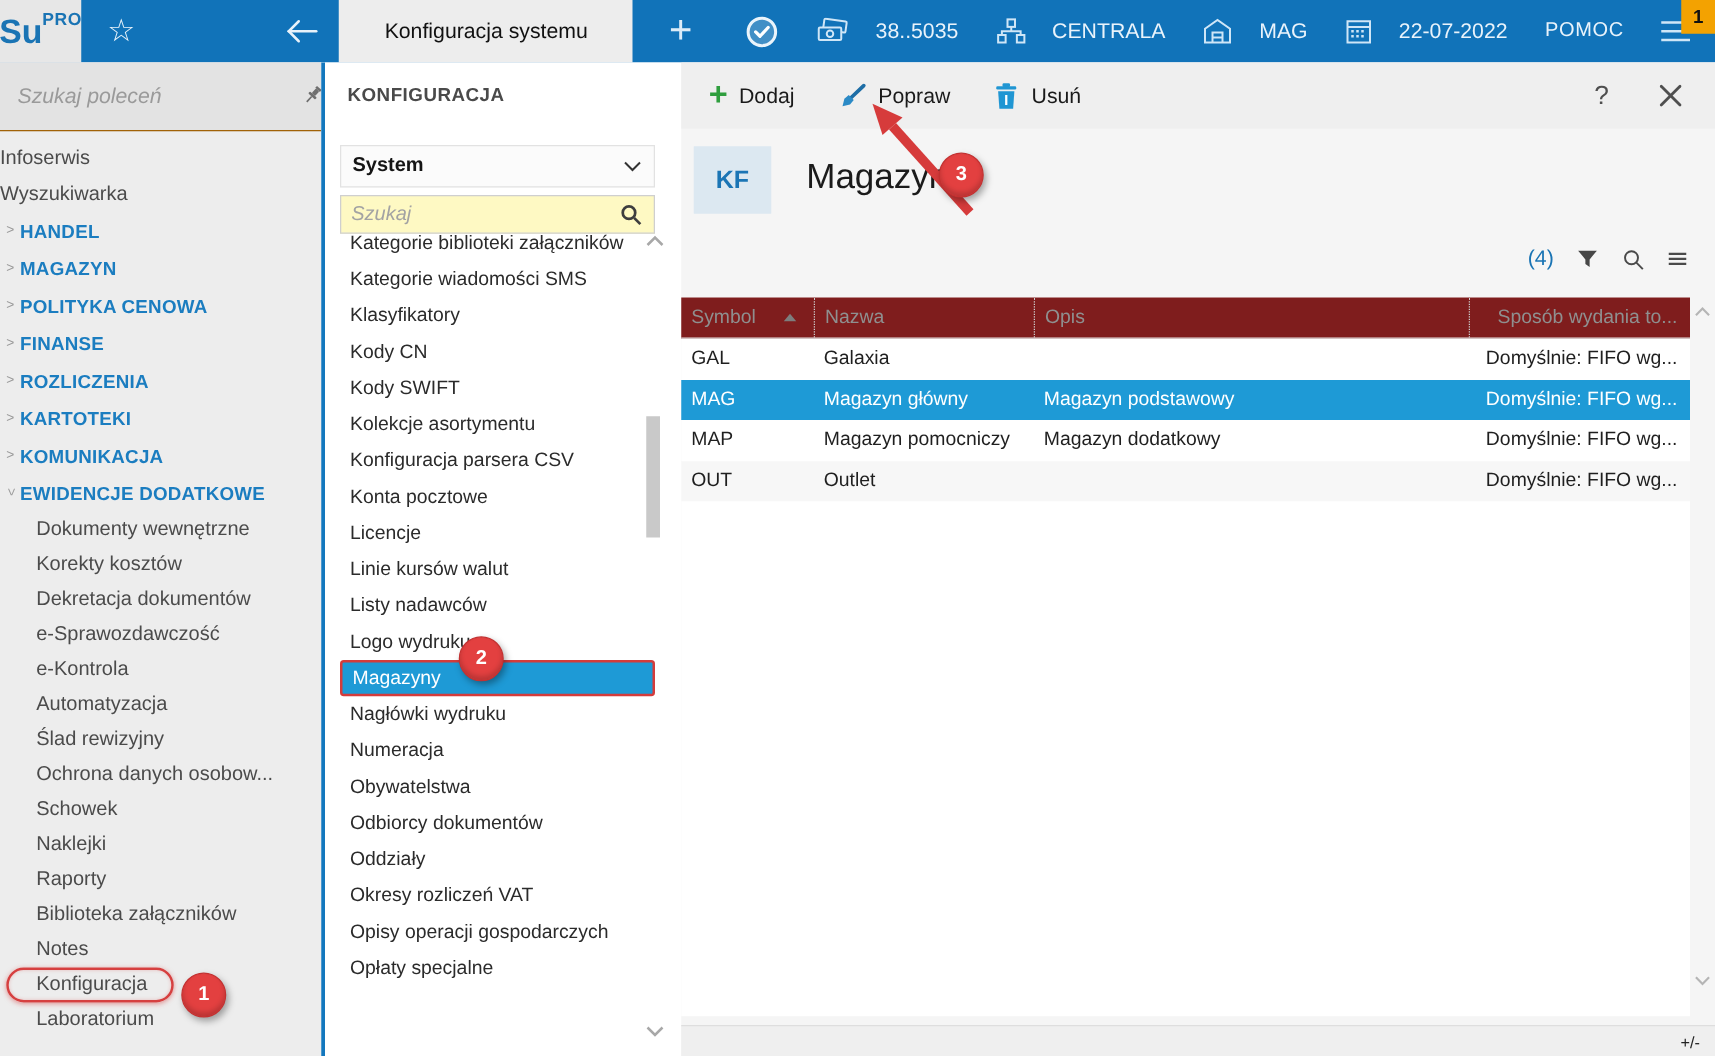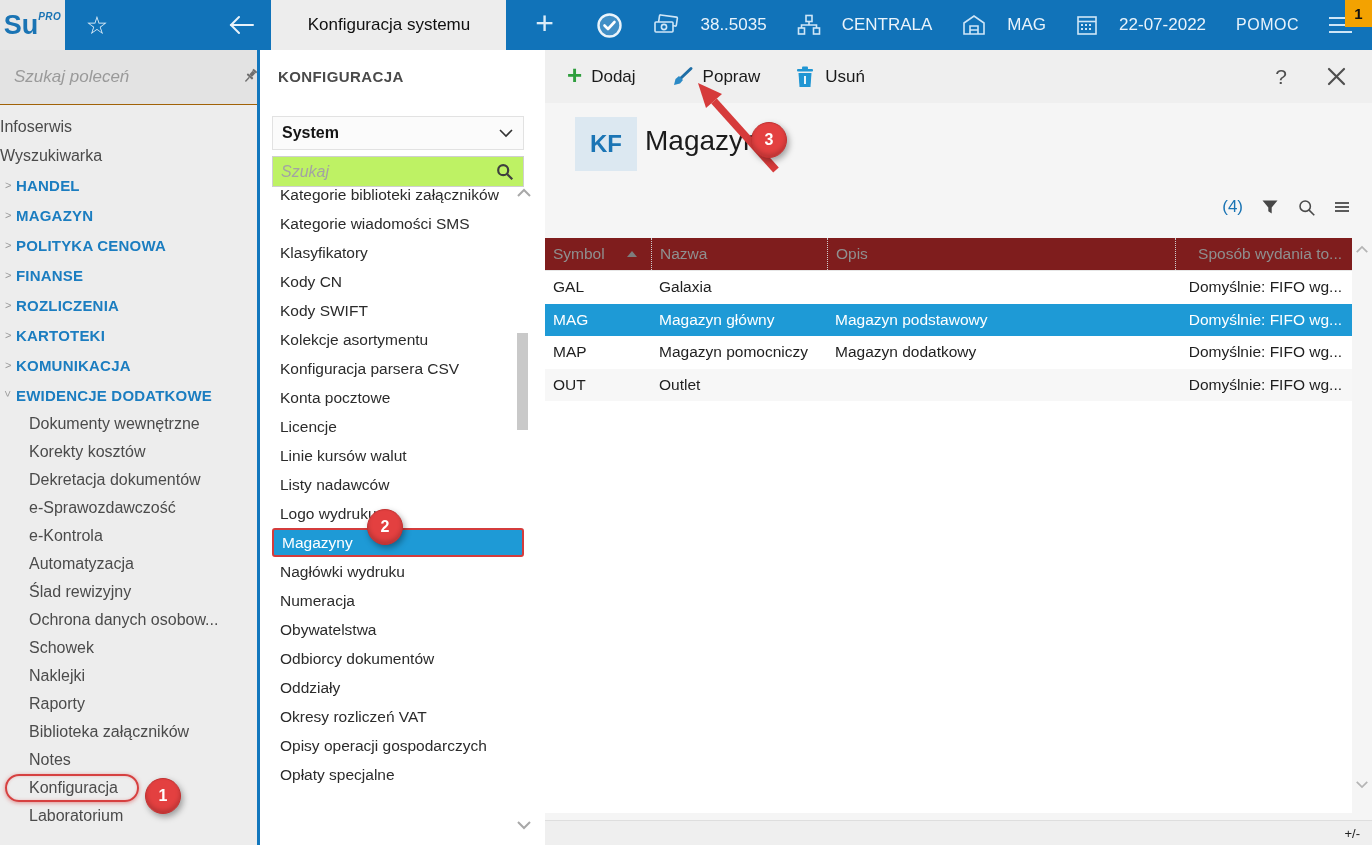--- a/index.html
+++ b/index.html
@@ -3,21 +3,21 @@
 <meta charset="utf-8">
 <style>
   * { box-sizing: border-box; margin: 0; padding: 0; }
   html,body { width:1372px; height:845px; overflow:hidden; }
   body { font-family:"Liberation Sans", sans-serif; position:relative; background:#fff; color:#222; }
 
   
   .topbar { position:absolute; left:0; top:0; width:1372px; height:50px; background:#1173b9; display:flex; align-items:stretch; }
   .logo-tile { width:65px; background:#e7e7e7; display:flex; align-items:center; justify-content:center; }
   .logo-text { color:#1a74b4; font-size:27px; font-weight:bold; position:relative; }
-  .logo-text sup { font-size:10px; font-weight:bold; letter-spacing:.5px; position:relative; top:-4px;font-style:italic; }
+  .logo-text sup { font-size:14px; font-weight:bold; letter-spacing:.5px; position:relative; top:-4px; }
   .star-tile { width:64px; display:flex; align-items:center; justify-content:center; color:#eaf4fb; font-size:25px; cursor:pointer; }
   .tb-spacer { flex:1; }
   .back-btn { width:60px; display:flex; align-items:center; justify-content:center; cursor:pointer; }
   .tab-active { width:235px; background:#ededed; color:#111; font-size:17px; display:flex; align-items:center; justify-content:center; }
   .plus-btn { width:76px; color:#dcecf8; font-size:32px; font-weight:300; display:flex; align-items:center; justify-content:center; cursor:pointer; line-height:0; padding-bottom:4px;}
   .status-group { display:flex; align-items:center; gap:30px; padding-right:14px; margin-left:14px; }
   .status-item { display:flex; align-items:center; gap:21px; color:#e9f3fb; font-size:17px; white-space:nowrap; }
   .pomoc { font-size:16px; letter-spacing:.5px; cursor:pointer; color:#e9f3fb; }
   .burger { display:flex; flex-direction:column; gap:5px; cursor:pointer; padding-right:6px; }
   .burger span { width:23px; height:2px; background:#cfe6f7; }
@@ -36,41 +36,41 @@
   .chev.open { transform:translateY(-60%) rotate(90deg); }
   .nav-item.sub { height:28px; padding-left:29px; }
   .nav-item.annotated { position:relative; }
   .annot-pill { position:absolute; left:5px; top:0; width:134px; height:28px; border:2px solid #d64040; border-radius:14px; box-shadow:0 1px 4px rgba(214,64,64,.55), inset 0 0 3px rgba(214,64,64,.3); pointer-events:none; }
 
   
   .config-panel { position:absolute; left:257px; top:50px; width:288px; height:795px; background:#fff; border-left:3px solid #1377bd; padding:18px 0 0 12px; }
   .config-title { font-size:15px; font-weight:bold; color:#4a4a4a; letter-spacing:.4px; margin-left:6px; height:22px; }
   .dropdown { margin-top:26px; width:252px; height:34px; background:#fbfbfb; border:1px solid #e2e2e2; display:flex; align-items:center; justify-content:space-between; padding:0 10px 0 9px; cursor:pointer; }
   .dropdown .dd-label { font-size:16px; font-weight:bold; color:#151515; }
-  .cfg-search { margin-top:6px; width:252px; height:31px; background:#bef264; border:1px solid #cfcfcf; display:flex; align-items:center; padding:0 8px; }
+  .cfg-search { margin-top:6px; width:252px; height:31px; background:#fef9c3; border:1px solid #cfcfcf; display:flex; align-items:center; padding:0 8px; }
   .cfg-search input { flex:1; border:none; outline:none; background:transparent; font-family:"Liberation Sans",sans-serif; font-size:16px; color:#555; }
   .cfg-search input::placeholder { color:#a3a3a3; font-style:italic; }
   .cfg-list-clip { width:252px; height:630px; overflow:hidden; margin-top:0; }
   .cfg-item { font-size:15.5px; color:#2b2b2b; line-height:21px; padding:4px 8px; cursor:pointer; }
   .cfg-item.first { margin-top:-7px; }
   .cfg-item.selected { background:#1e9ad6; color:#fff; border:2px solid #d43c3c; border-radius:3px; padding:2px 8px; }
   .mid-scroll-up { position:absolute; left:516px; top:188px; }
   .mid-scroll-thumb { position:absolute; left:517px; top:333px; width:11px; height:97px; background:#c9c9c9; }
   .mid-scroll-down { position:absolute; left:516px; top:820px; }
 
   
   .rightpanel { position:absolute; left:545px; top:50px; width:827px; height:795px; background:#f5f5f5; }
   .toolbar { height:53px; background:#efefef; display:flex; align-items:center; padding-left:22px; gap:34px; }
   .tool-btn { display:flex; align-items:center; gap:9px; font-size:17px; color:#1a1a1a; cursor:pointer; }
   .plus-glyph { color:#2f9e3e; font-size:26px; font-weight:bold; line-height:0; padding-bottom:3px; }
   .tool-right { margin-left:auto; display:flex; align-items:center; gap:40px; padding-right:26px; }
   .help-btn { font-size:21px; color:#4f4f4f; cursor:pointer; }
   .close-btn { cursor:pointer; display:flex; }
 
-  .kf-badge { position:absolute; left:10px; top:67px; width:62px; height:54px; background:#dce8f1; color:#1b75b5; font-size:24px; font-weight:bold; display:flex; align-items:center; justify-content:center;margin-left:20px; }
+  .kf-badge { position:absolute; left:10px; top:67px; width:62px; height:54px; background:#dce8f1; color:#1b75b5; font-size:20px; font-weight:bold; display:flex; align-items:center; justify-content:center; }
   .page-title { position:absolute; left:100px; top:75px; font-size:28px; color:#1b1b1b; }
 
   .list-controls { position:absolute; right:22px; top:147px; display:flex; align-items:center; gap:18px; }
   .count { color:#1a74b4; font-size:17px; }
   .ctl-icon { cursor:pointer; display:flex; }
 
   .grid { position:absolute; left:0; top:188px; width:807px; height:575px; background:#fff; }
   .g-row { display:flex; height:32.5px; align-items:center; font-size:15.5px; }
   .g-head { height:33px; border-bottom:1px solid #e6e6e6; color:#8f8f8f; background:#7f1d1d; }
   .c1 { width:106px; padding-left:8px; position:relative; }

